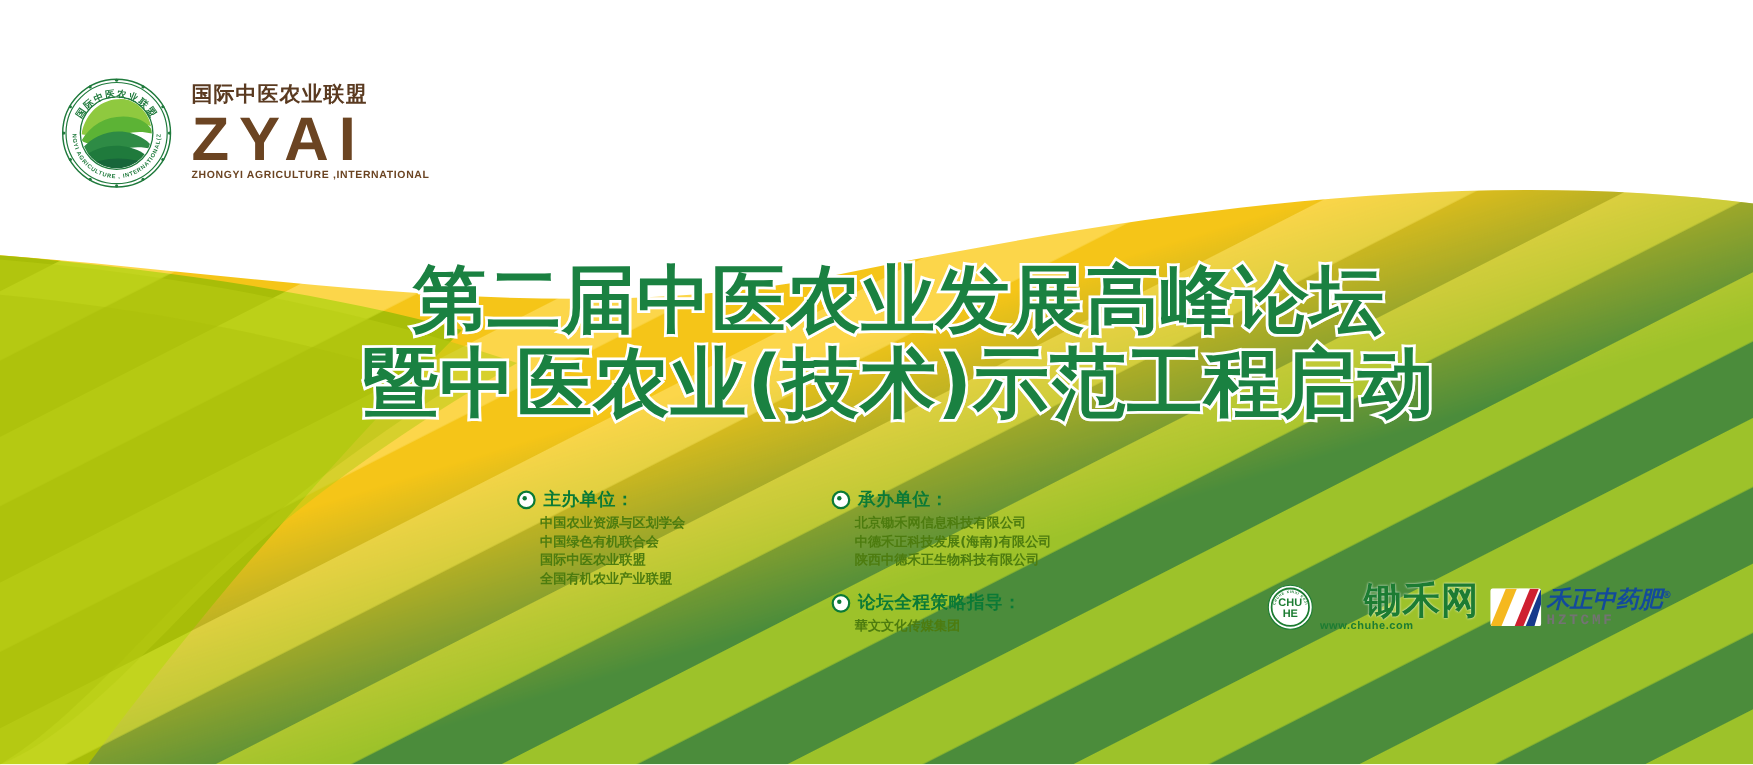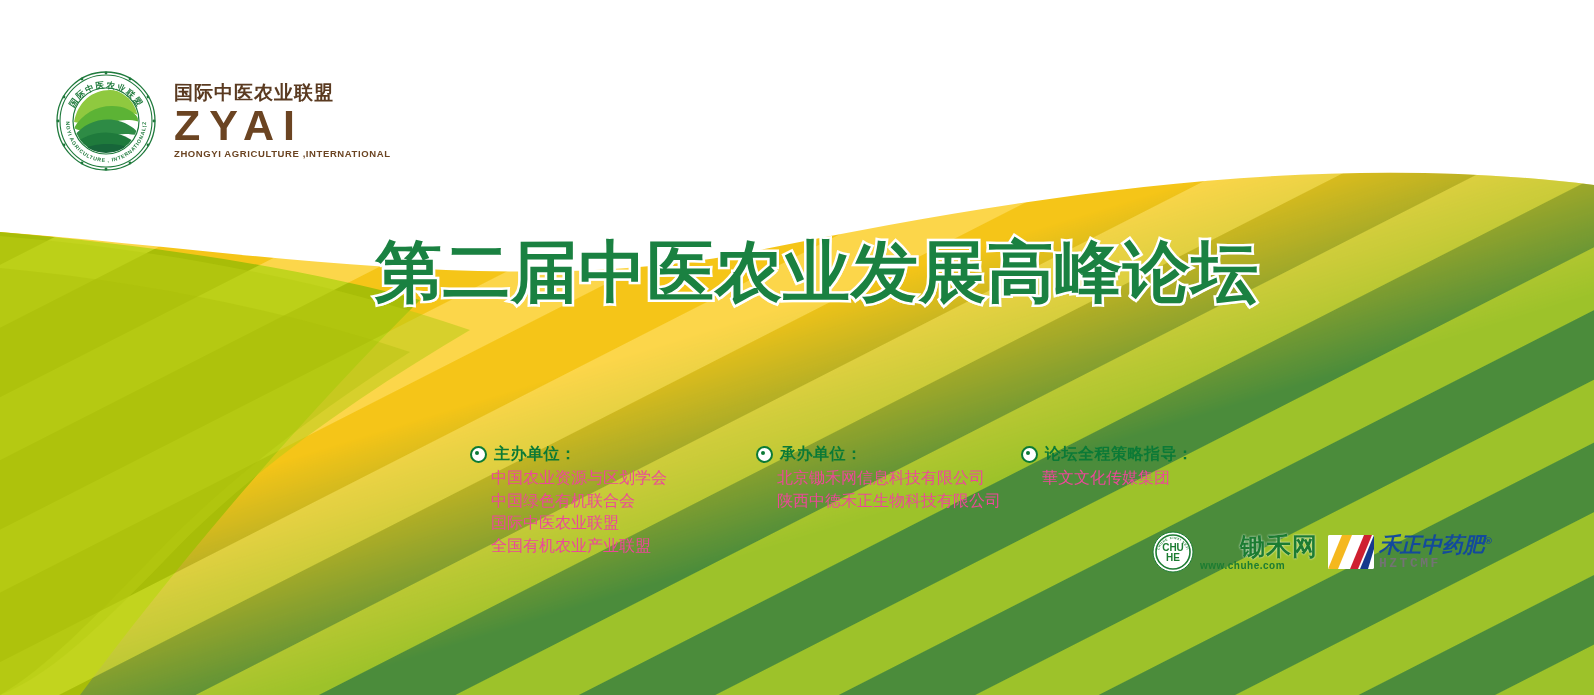--- a/index.html
+++ b/index.html
@@ -30,21 +30,21 @@
   .logo-badge svg{display:block;width:108px;height:110px;}
   .logo-words{display:flex;flex-direction:column;line-height:1;}
   .logo-cn{
     font-size:19px;
     font-weight:bold;
     color:#5a3a20;
     letter-spacing:1px;
     white-space:nowrap;
   }
   .logo-zyai{
-    font-size:43px;
+    font-size:56px;
     font-weight:bold;
     color:#6b4422;
     letter-spacing:9px;
     margin-top:3px;
     line-height:0.95;
   }
   .logo-en{
     font-size:9.5px;
     font-weight:bold;
     color:#6b4422;
@@ -79,21 +79,21 @@
   .title-line.l2{font-size:69px;margin-top:4px;}
 
   
   .credits{
     position:absolute;
     left:470px; top:444px;
     display:flex;
     gap:36px;
     z-index:5;
   }
-  .credit-col{display:flex;flex-direction:row;gap:20px;}
+  .credit-col{display:flex;flex-direction:column;gap:20px;}
   .credit-col.c1{width:250px;}
   .credit-col.c2{width:290px;}
 
   .credit-group{display:block;}
   .credit-head{
     display:flex;
     align-items:center;
     gap:7px;
     margin-bottom:2px;
   }
@@ -121,45 +121,46 @@
     letter-spacing:.5px;
     white-space:nowrap;
   }
   .credit-list{
     list-style:none;
     margin:0;
     padding:0 0 0 21px;
   }
   .credit-list li{
     font-family:"DejaVu Sans","Liberation Sans",sans-serif;
-    font-size:16px;
-    color:#ec4899;
+    font-size:12px;
+    color:#4d7c0f;
     line-height:1.42;
     white-space:nowrap;
+    font-weight:bold;
   }
 
   
   .sponsors{
     position:absolute;
     left:1152px; top:529px;
     display:flex;
     align-items:center;
     gap:10px;
     z-index:6;
   }
   .sponsor{display:flex;align-items:center;}
 
   
   .sp-chuhe{gap:6px;}
   .chuhe-mark{width:42px;height:42px;}
   .chuhe-mark svg{display:block;}
   .chuhe-words{display:flex;flex-direction:column;line-height:1;}
   .chuhe-cn{
     font-family:"DejaVu Sans","Liberation Sans",sans-serif;
-    font-size:25px;font-weight:bold;color:#1c7c32;letter-spacing:1px;
+    font-size:34px;font-weight:bold;color:#1c7c32;letter-spacing:1px;
     text-shadow:0 0 2px #fff;
     padding-left:40px;
   }
   .chuhe-url{
     font-family:"Liberation Sans",sans-serif;
     font-size:10px;font-weight:bold;color:#1c7c32;letter-spacing:.5px;margin-top:2px;
   }
 
   
   .sp-hz{gap:5px;}
@@ -301,20 +302,21 @@
 
     <div class="logo-words">
       <div class="logo-cn">国际中医农业联盟</div>
       <div class="logo-zyai">ZYAI</div>
       <div class="logo-en">ZHONGYI AGRICULTURE ,INTERNATIONAL</div>
     </div>
   </div>
 
   <div class="title-block">
     <div class="title-line l1">第二届中医农业发展高峰论坛</div>
+    <div class="title-line l2">暨中医农业(技术)示范工程启动</div>
   </div>
 
   <div class="credits">
 
     <div class="credit-col c1">
 
       <div class="credit-group">
         <div class="credit-head">
           <span class="bullet"></span>
           <span class="credit-title">主办单位：</span>
@@ -332,20 +334,21 @@
 
     <div class="credit-col c2">
 
       <div class="credit-group">
         <div class="credit-head">
           <span class="bullet"></span>
           <span class="credit-title">承办单位：</span>
         </div>
         <ul class="credit-list">
           <li>北京锄禾网信息科技有限公司</li>
+          <li>中德禾正科技发展(海南)有限公司</li>
           <li>陕西中德禾正生物科技有限公司</li>
         </ul>
       </div>
 
       <div class="credit-group">
         <div class="credit-head">
           <span class="bullet"></span>
           <span class="credit-title">论坛全程策略指导：</span>
         </div>
         <ul class="credit-list">

